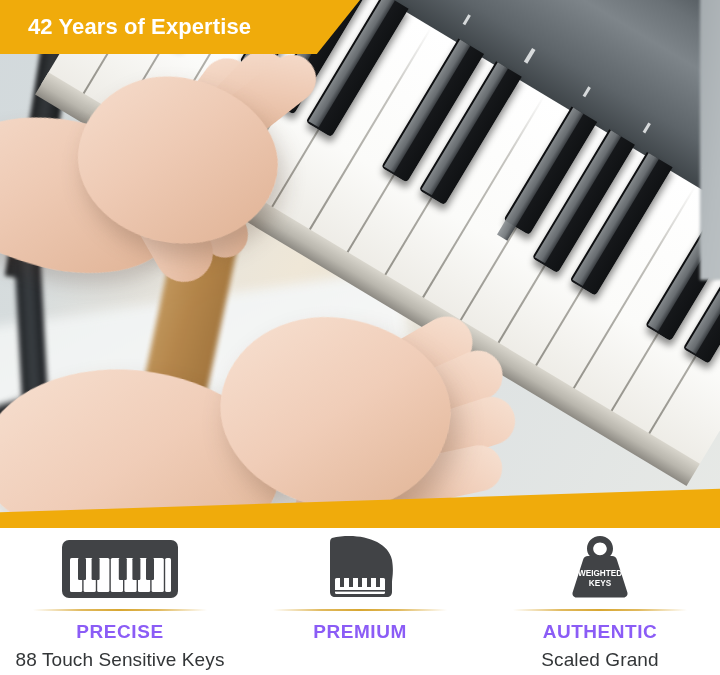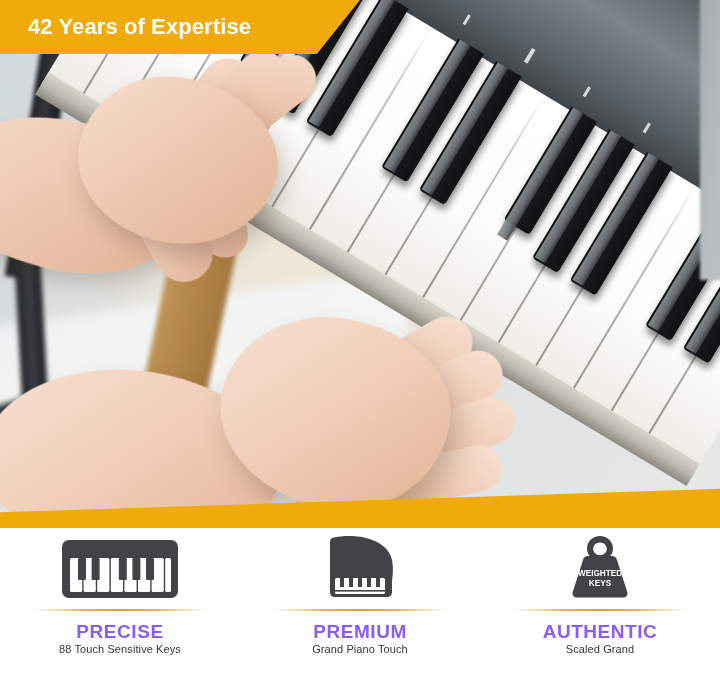--- a/index.html
+++ b/index.html
@@ -318,22 +318,23 @@
         rgba(214,162,39,0) 100%);
   }
   .feat-title {
     margin-top: 10px;
     color: #8b5cf6;
     font-size: 19px;
     font-weight: bold;
     letter-spacing: .55px;
   }
   .feat-sub {
+    margin-top: 6px;
     color: #333638;
-    font-size: 11px;
+    font-size: 19px;
     font-weight: normal;
     letter-spacing: .1px;
   }
   .icon-dark { fill: #414346; }
   .weight-label {
     fill: #ffffff;
     font-family: "Liberation Sans", sans-serif;
     font-weight: bold;
   }
 </style>
@@ -466,21 +467,20 @@
             <rect x="31" y="44" width="4" height="9"></rect>
             <rect x="40" y="44" width="4" height="9"></rect>
             <rect x="49" y="44" width="4" height="9"></rect>
             <rect x="58" y="44" width="4" height="9"></rect>
           </g>
           <rect x="17" y="56" width="50" height="1.6" class="icon-dark"></rect>
         </svg>
       </div>
       <div class="feat-rule"></div>
       <div class="feat-title">PREMIUM</div>
-      <div class="feat-sub">Grand Piano Touch</div>
     </div>
 
     <div class="feature">
       <div class="feat-icon">
         <svg width="72" height="66" viewBox="0 0 72 66" aria-hidden="true">
           <path class="icon-dark" d="M36 2 C28.5 2 23 7.6 23 14.6 C23 17.6 24 20.2 25.8 22 L24 22 C21.6 22 19.6 23.6 19 26 L8.6 58.6 C8 61.2 9.8 63.6 12.4 63.6 L59.6 63.6 C62.2 63.6 64 61.2 63.4 58.6 L53 26 C52.4 23.6 50.4 22 48 22 L46.2 22 C48 20.2 49 17.6 49 14.6 C49 7.6 43.5 2 36 2 Z M36 8.4 C39.8 8.4 42.8 11.2 42.8 14.8 C42.8 18.4 39.8 21.2 36 21.2 C32.2 21.2 29.2 18.4 29.2 14.8 C29.2 11.2 32.2 8.4 36 8.4 Z"></path>
           <text class="weight-label" x="36" y="42" font-size="8.2" text-anchor="middle">WEIGHTED</text>
           <text class="weight-label" x="36" y="52" font-size="8.2" text-anchor="middle">KEYS</text>
         </svg>
       </div>

